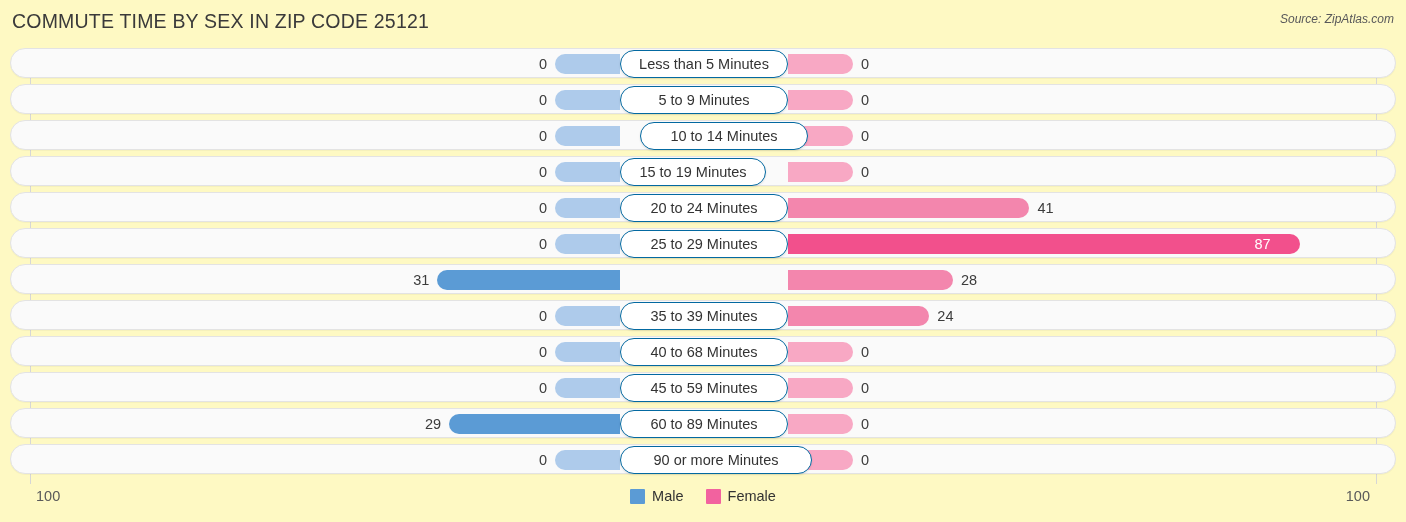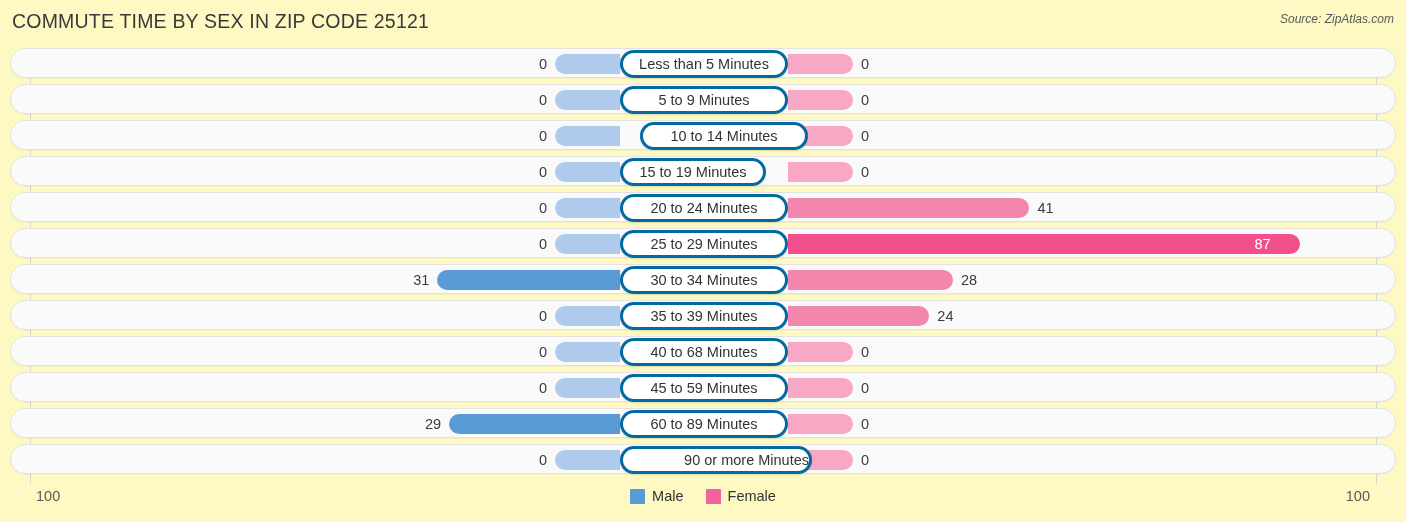--- a/index.html
+++ b/index.html
@@ -99,21 +99,21 @@
   .val.inside {
     color: #ffffff;
   }
 
   
   .cat-pill {
     position: absolute;
     top: 1px;
     height: 28px;
     background: #ffffff;
-    border: 3px solid #0369a1;
+    border: 1px solid #0369a1;
     border-radius: 14px;
     display: flex;
     align-items: center;
     justify-content: center;
     box-shadow: 0 1px 2px rgba(0,0,0,0.10);
     z-index: 5;
   }
   .cat-pill span {
     font-size: 14.5px;
     color: #333333;
@@ -228,23 +228,20 @@
         <div class="val right inside" style="left: 1243.43px; width: 40px;">87</div>
         <div class="cat-pill" style="left: 609px; width: 168px;">
           <span>25 to 29 Minutes</span>
         </div>
       </div>
       <div class="row" style="top: 216px;">
         <div class="bar male" style="left: 426.41px; width: 182.59px; background: rgb(91, 155, 213);"></div>
         <div class="val left" style="left: 366.41px; width: 52px;">31</div>
         <div class="bar female" style="left: 777px; width: 164.92px; background: rgb(243, 134, 173);"></div>
         <div class="val right" style="left: 949.92px; width: 40px;">28</div>
-        <div class="cat-pill" style="left: 609px; width: 168px;">
-          <span>30 to 34 Minutes</span>
-        </div>
       </div>
       <div class="row" style="top: 252px;">
         <div class="bar male zero" style="left: 544px; width: 65px; background: rgb(174, 203, 235);"></div>
         <div class="val left" style="left: 484px; width: 52px;">0</div>
         <div class="bar female" style="left: 777px; width: 141.36px; background: rgb(243, 134, 173);"></div>
         <div class="val right" style="left: 926.36px; width: 40px;">24</div>
         <div class="cat-pill" style="left: 609px; width: 168px;">
           <span>35 to 39 Minutes</span>
         </div>
       </div>
@@ -273,21 +270,21 @@
         <div class="val right" style="left: 850px; width: 40px;">0</div>
         <div class="cat-pill" style="left: 609px; width: 168px;">
           <span>60 to 89 Minutes</span>
         </div>
       </div>
       <div class="row" style="top: 396px;">
         <div class="bar male zero" style="left: 544px; width: 65px; background: rgb(174, 203, 235);"></div>
         <div class="val left" style="left: 484px; width: 52px;">0</div>
         <div class="bar female zero" style="left: 777px; width: 65px; background: rgb(248, 168, 196);"></div>
         <div class="val right" style="left: 850px; width: 40px;">0</div>
-        <div class="cat-pill" style="left: 609px; width: 192px; justify-content: flex-end;">
+        <div class="cat-pill" style="left: 609px; width: 192px;">
           <span>90 or more Minutes</span>
         </div>
       </div>
     </div>
 
   <div class="footer">
     <div class="axis-tick left">100</div>
     <div class="axis-tick right">100</div>
     <div class="legend" id="legend">
         <div class="legend-item">

